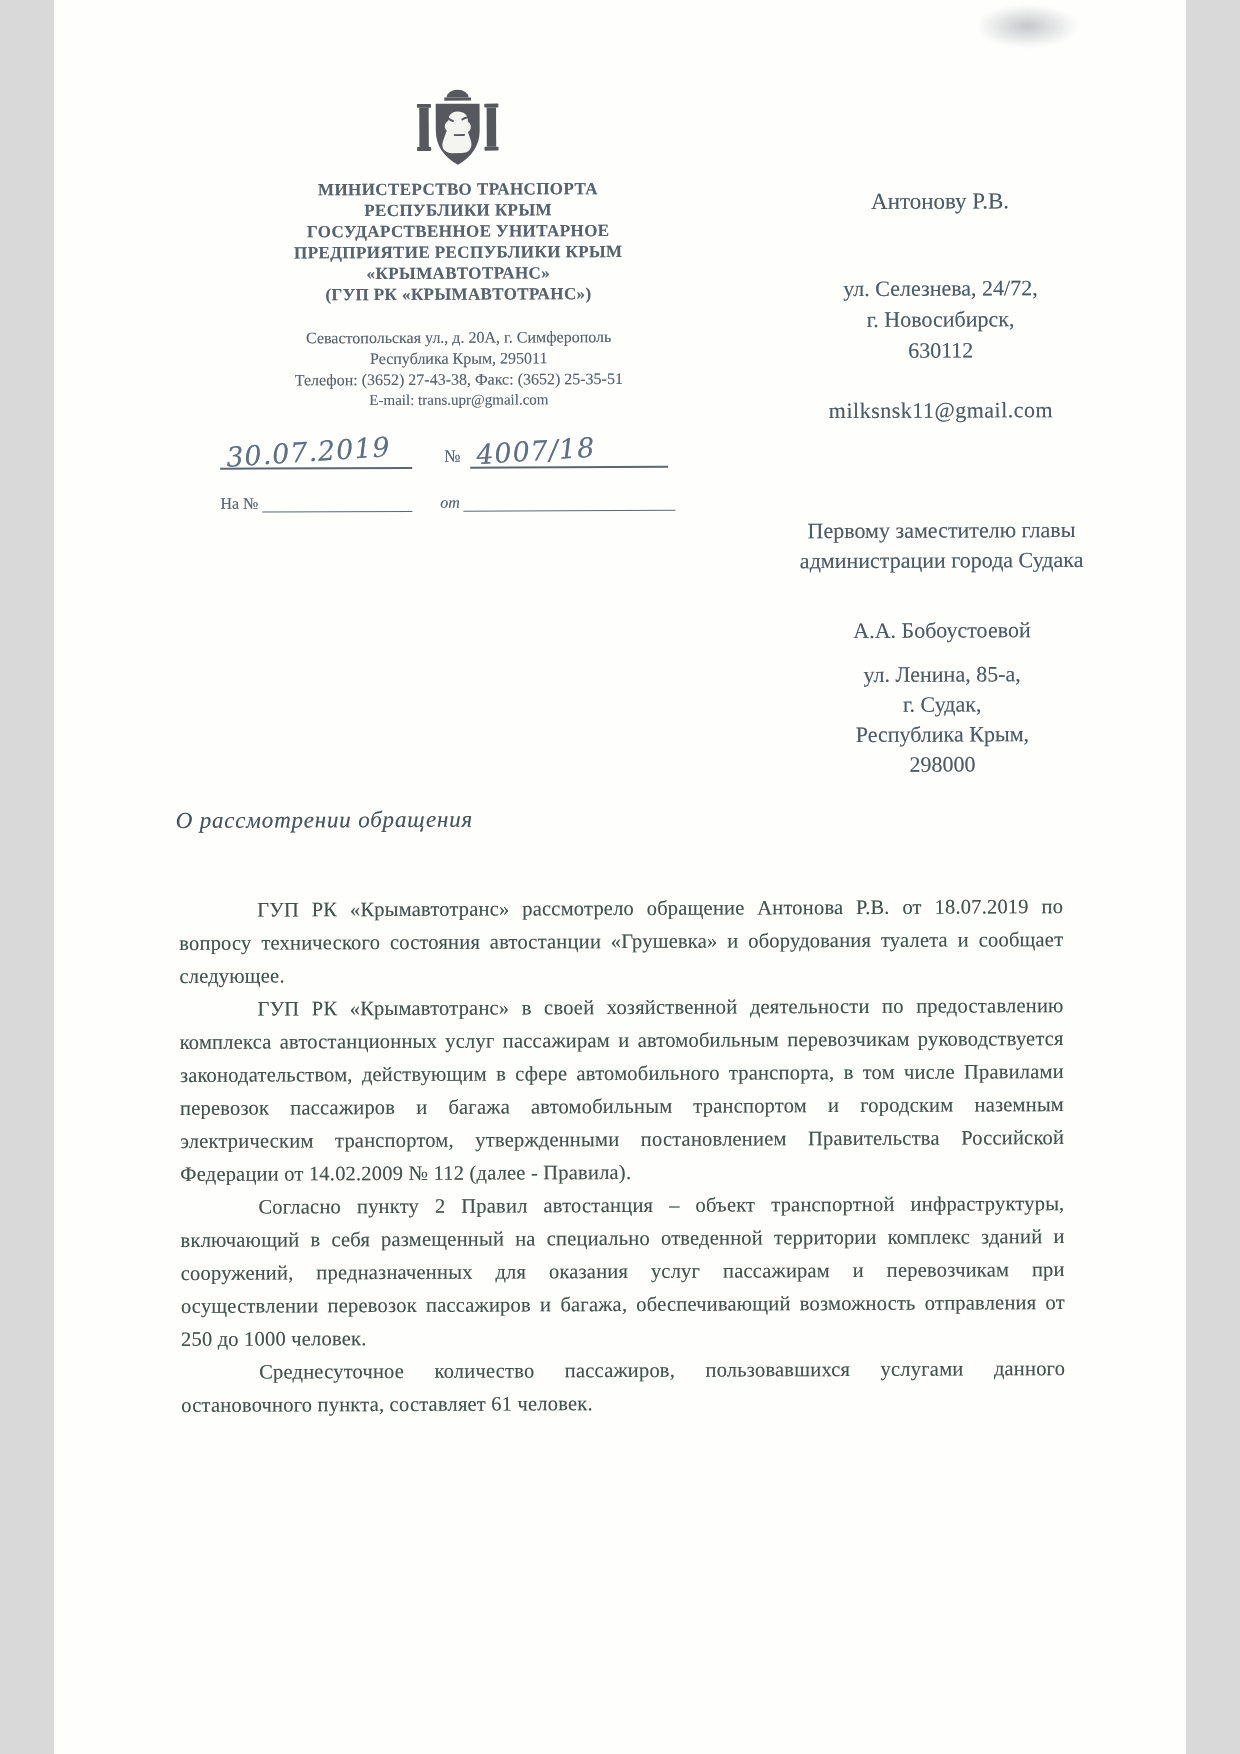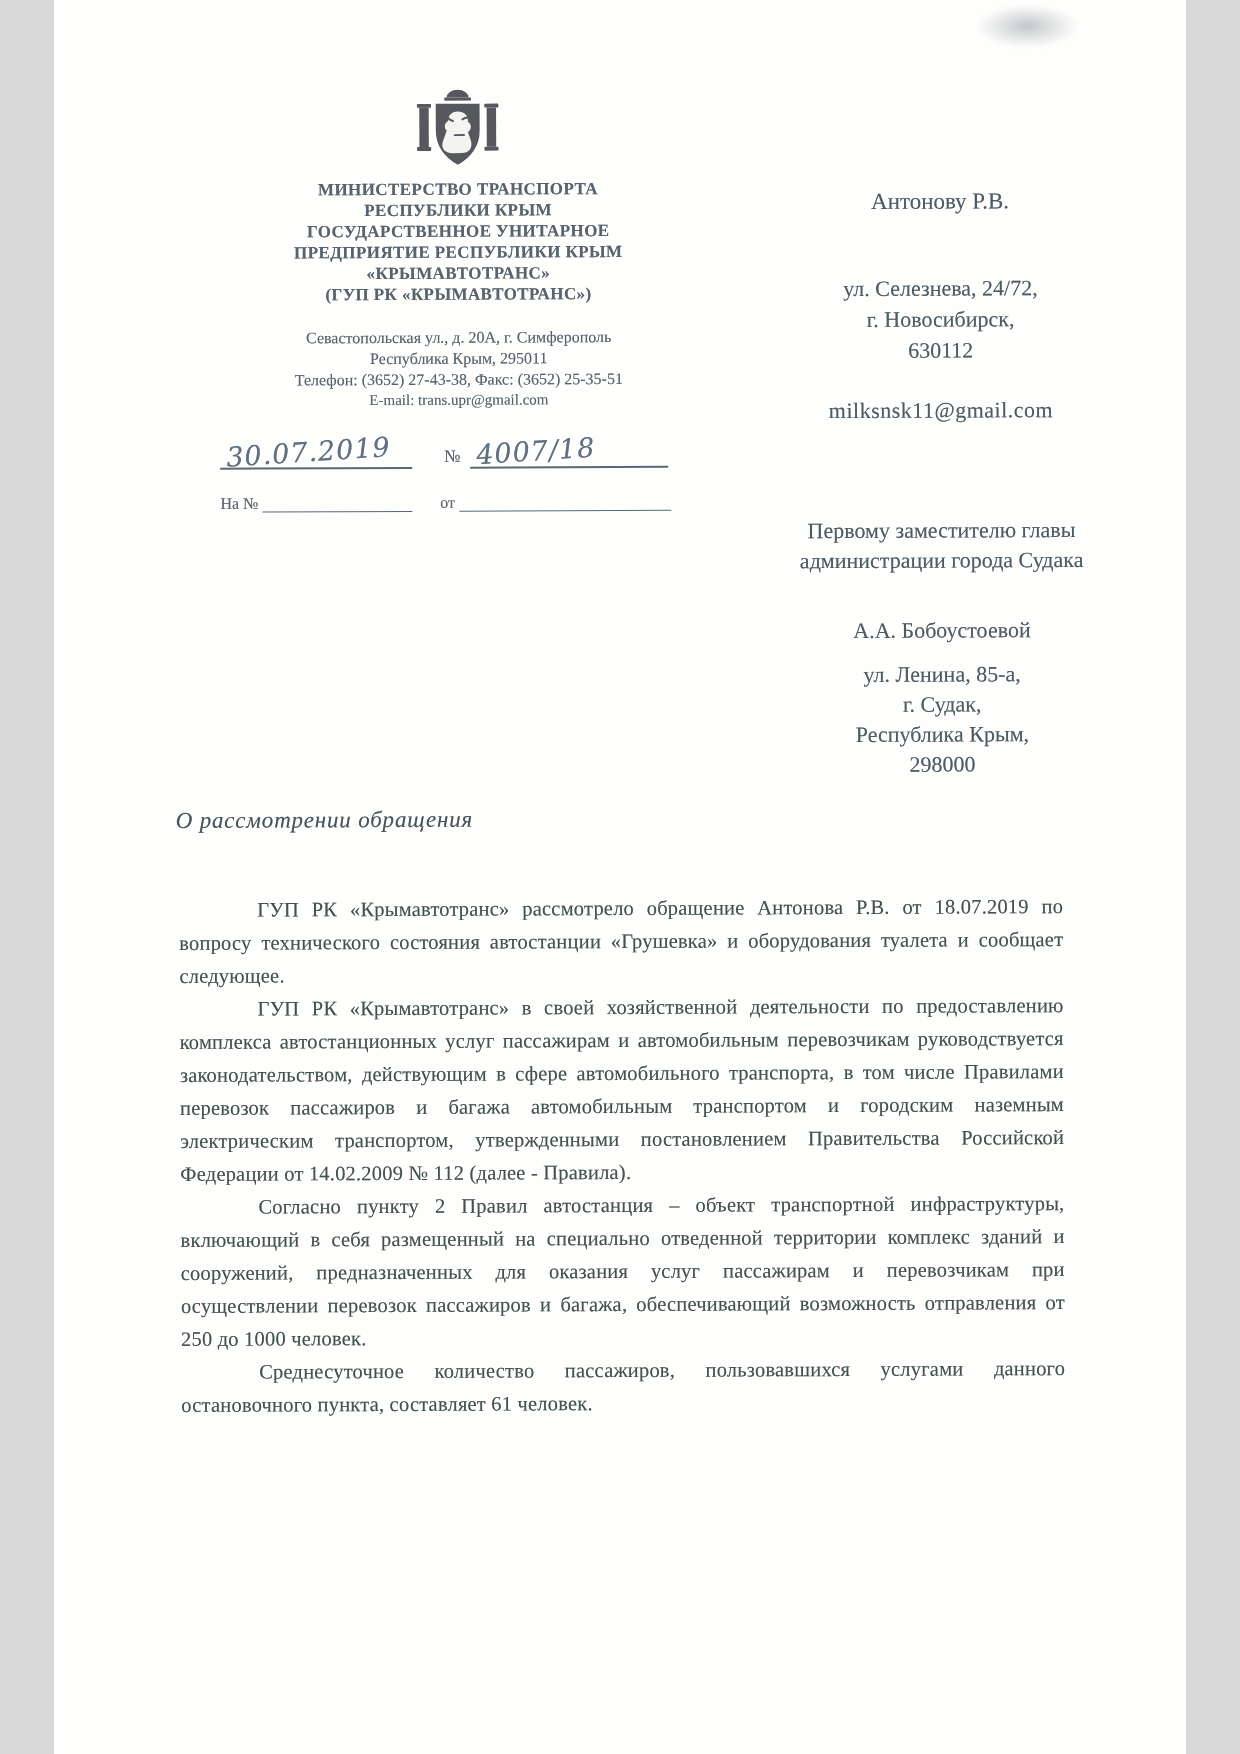--- a/index.html
+++ b/index.html
@@ -46,21 +46,21 @@
     display:inline-block; transform:rotate(-3.5deg);
     position:absolute; left:6px; bottom:0px; white-space:nowrap;
   }
   .refline2 {
     display:flex; align-items:flex-end;
     margin-top:24px; padding-left:18px; font-size:16px; text-align:left;
   }
   .blank { border-bottom:1.5px solid #5b6871; height:19px; display:inline-block; }
   .blank1 { width:150px; margin-left:4px; }
   .blank2 { width:212px; margin-left:4px; }
-  .ot-label { margin-left:28px; }
+  .ot-label { margin-left:28px;font-style:italic; }
   
   .recipients {
     position:absolute; left:686px; top:190px; width:406px;
     text-align:center; color:#4c5c64; font-size:22px;
   }
   .r-name  { font-size:23px; margin-bottom:58px; }
   .r-addr  { line-height:31px; margin-bottom:32px; }
   .r-email { margin-bottom:92px; letter-spacing:0.5px; }
   .r-title { line-height:30px; margin-bottom:42px; }
   .r-name2 { margin-bottom:16px; }

